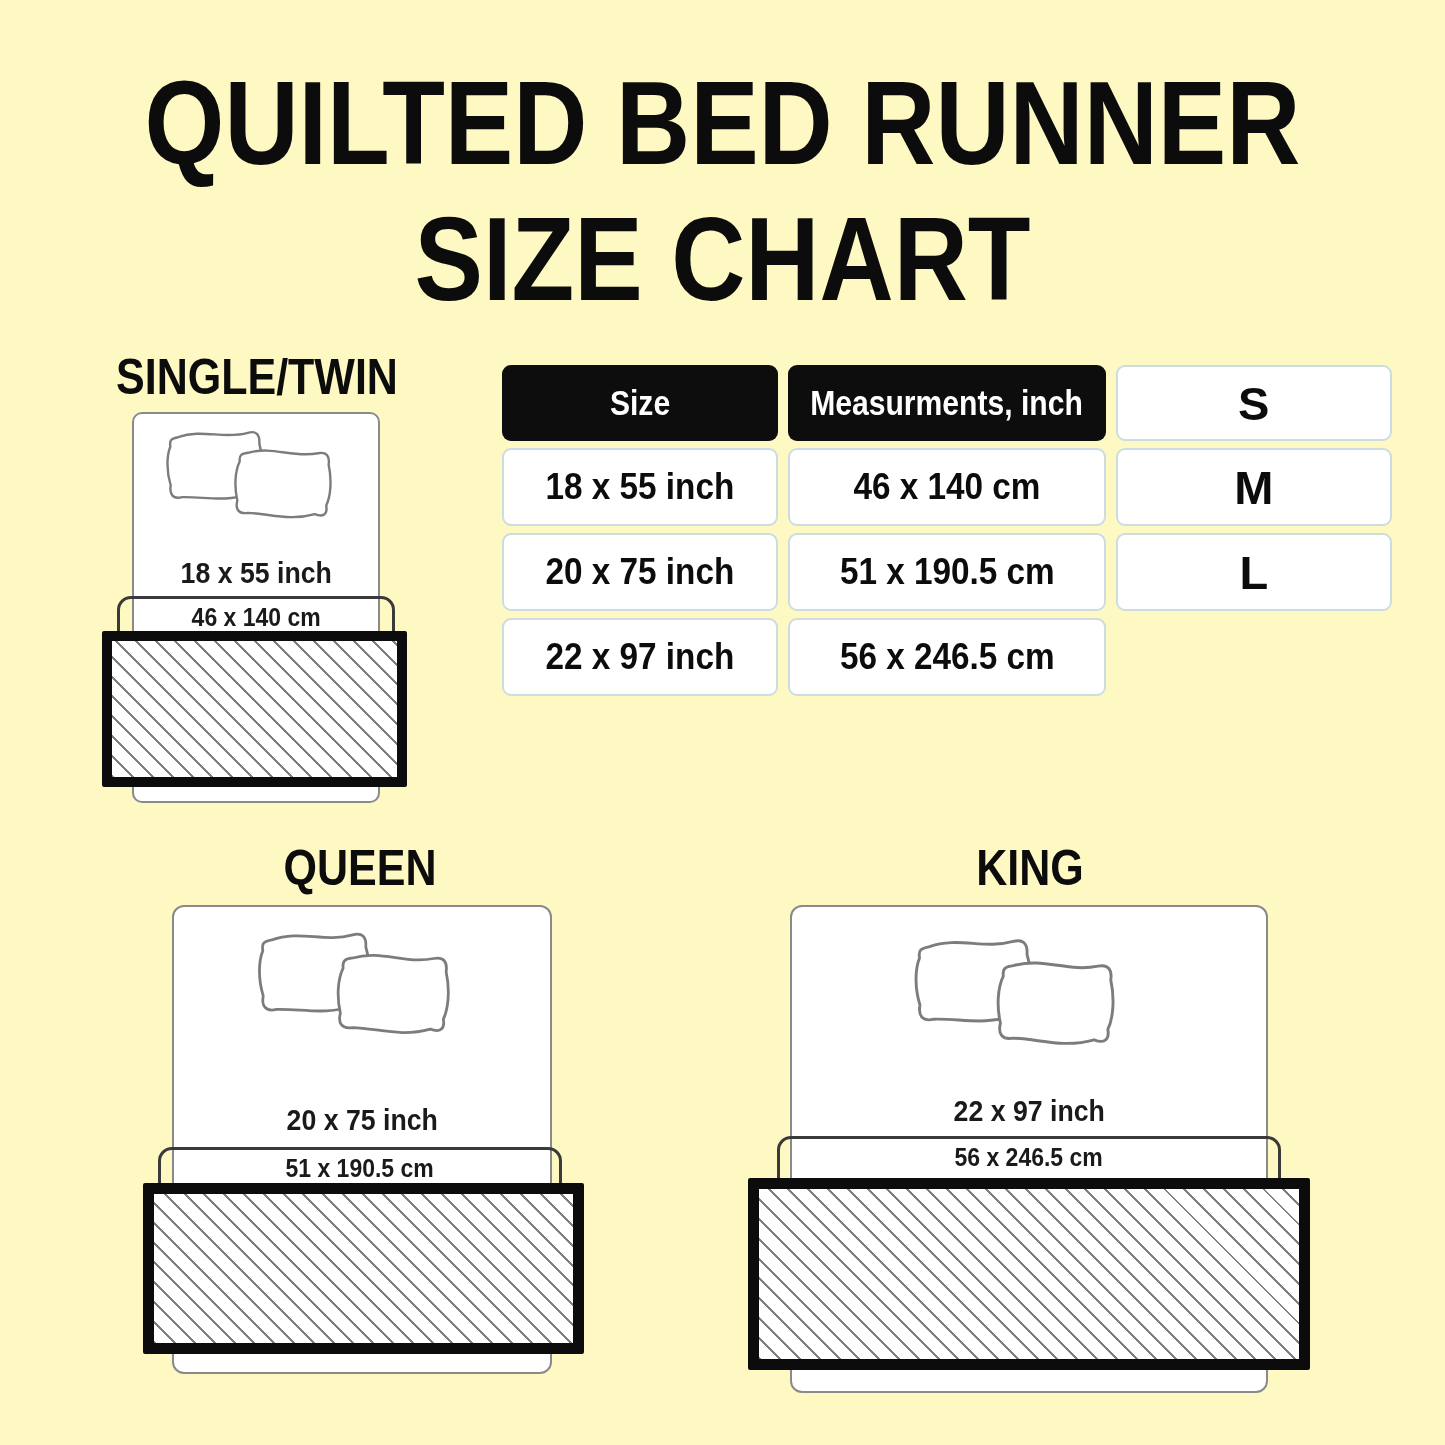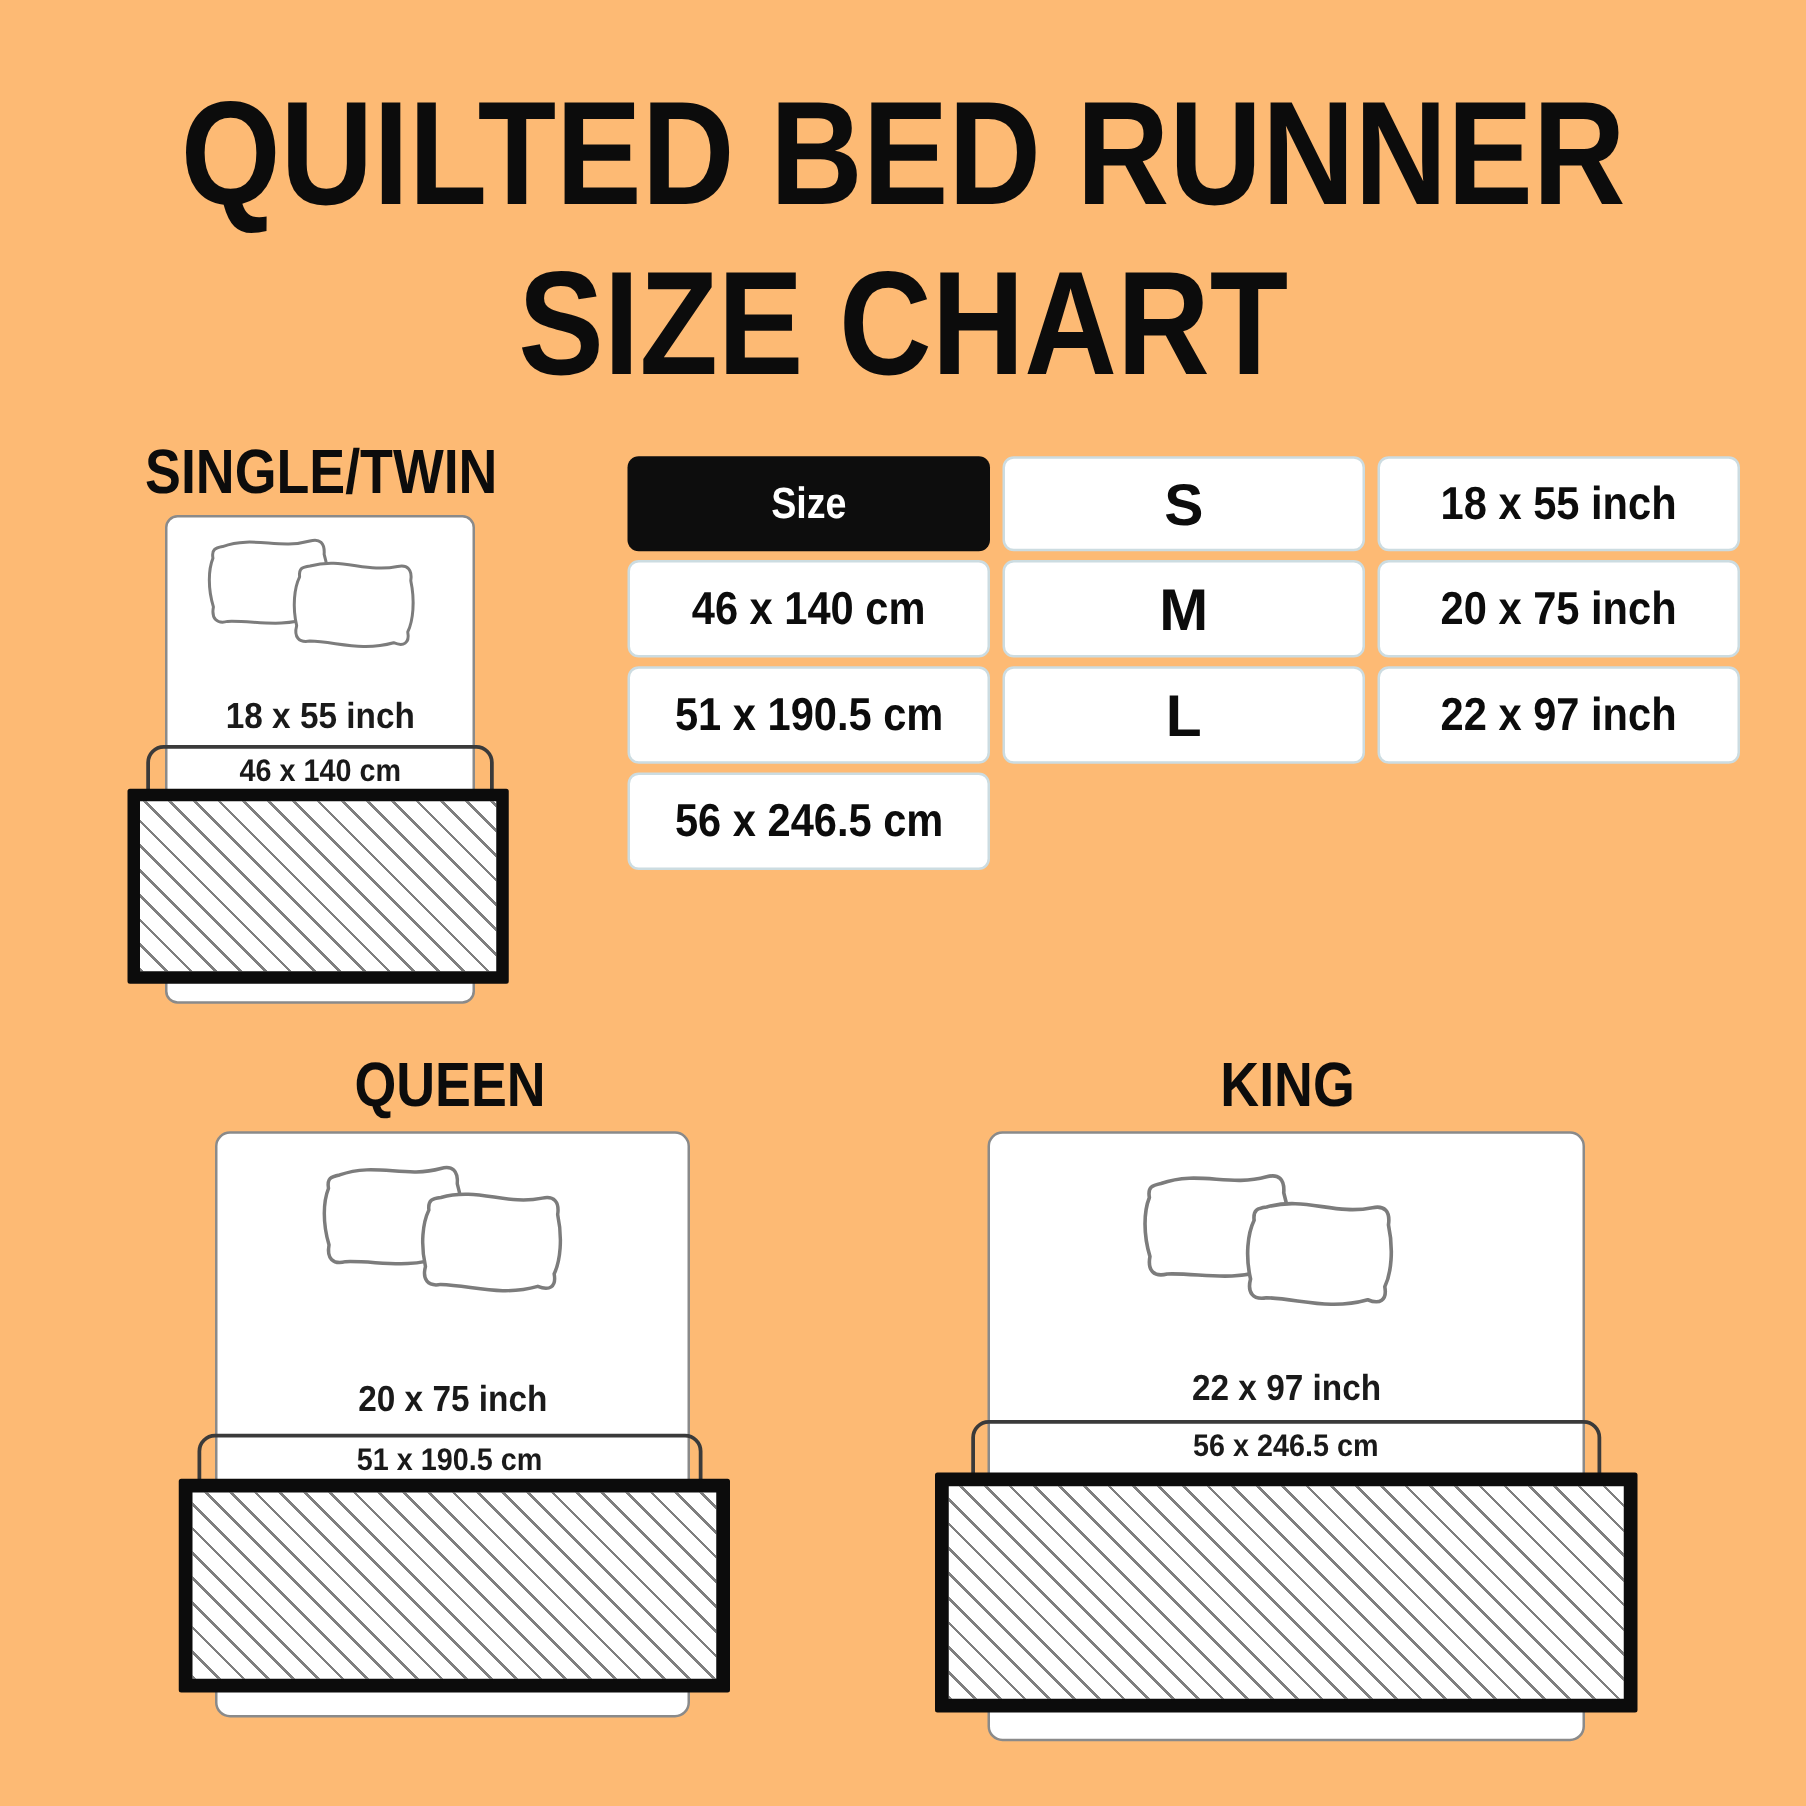--- a/index.html
+++ b/index.html
@@ -1,17 +1,17 @@
 <!DOCTYPE html>
 <html><head>
 <meta charset="utf-8">
 <style>
   html,body{margin:0;padding:0;background:#ffffff;}
   #canvas{
-    position:relative;width:1445px;height:1445px;background:#fdba74;
+    position:relative;width:1445px;height:1445px;background:#fef9c3;
     font-family:"Liberation Sans",sans-serif;color:#141414;overflow:hidden;
   }
 
   
   .title-line{
     position:absolute;left:0;width:1445px;text-align:center;
     font-weight:bold;font-size:118px;line-height:1.05;color:#0c0c0c;
     transform:scaleX(0.87);transform-origin:center top;letter-spacing:0px;
     white-space:nowrap;
   }
@@ -101,20 +101,23 @@
 
 <div id="canvas">
 
   <div class="title-line" id="title-line1">QUILTED BED RUNNER</div>
   <div class="title-line" id="title-line2">SIZE CHART</div>
 
   <div id="size-table">
     <div class="th">
       <span class="cx86">Size</span>
     </div>
+    <div class="th">
+      <span class="cx86">Measurments, inch</span>
+    </div>
 
     <div class="td size">
       <span>S</span>
     </div>
     <div class="td meas">
       <span class="cx90">18 x 55 inch</span>
     </div>
     <div class="td meas">
       <span class="cx90">46 x 140 cm</span>
     </div>

